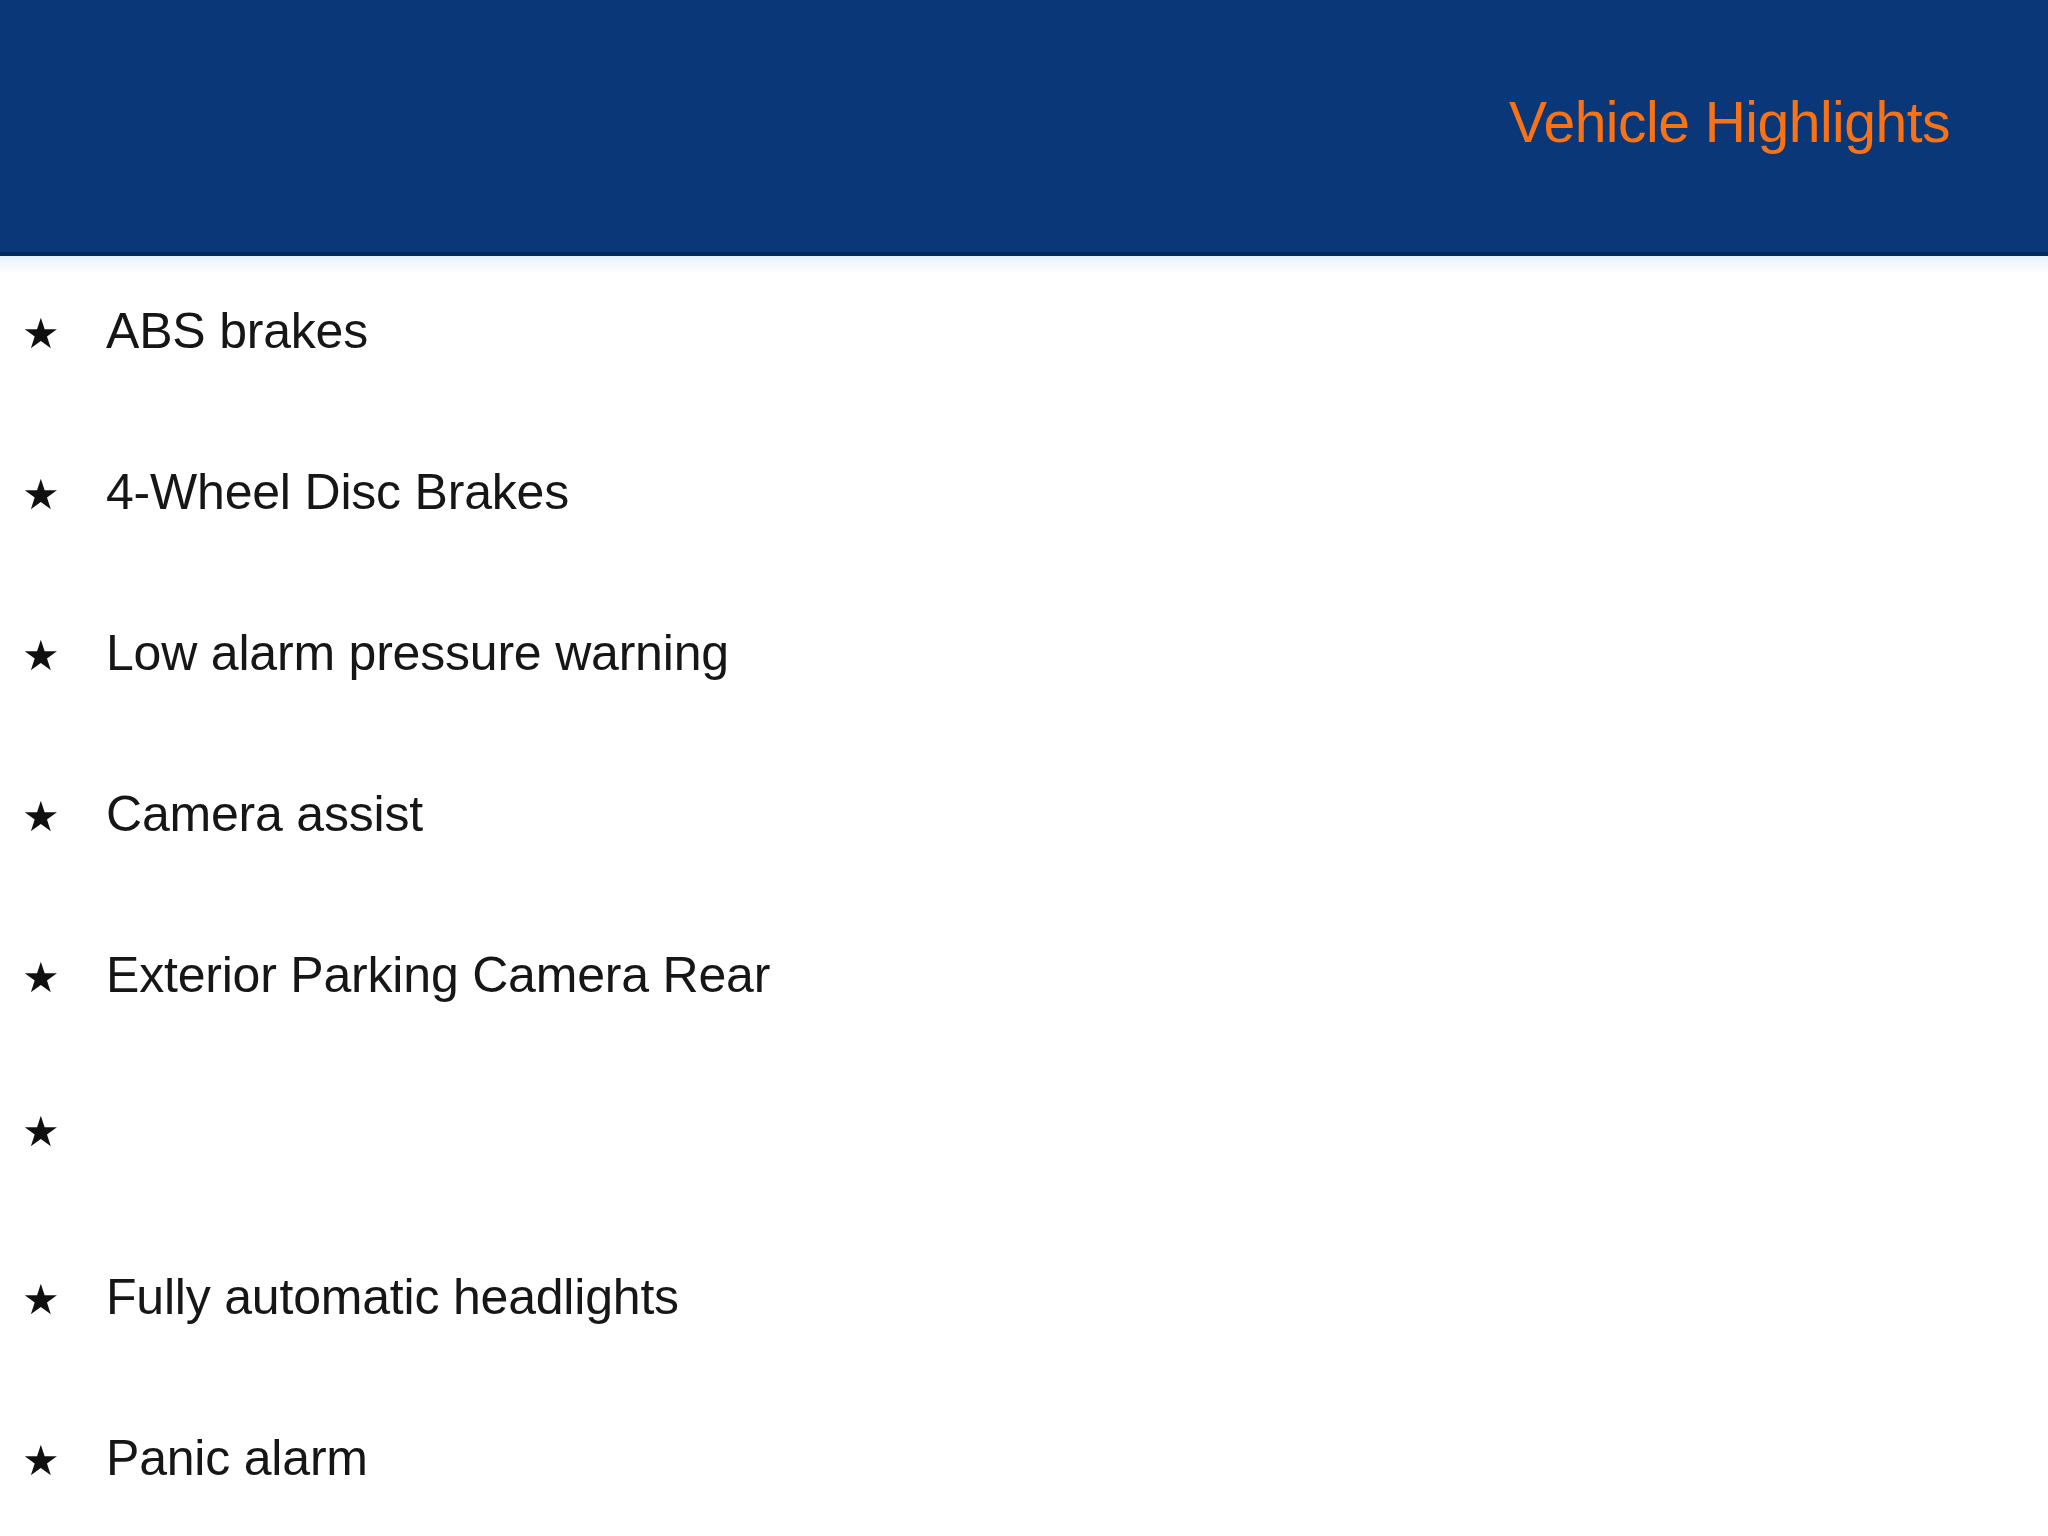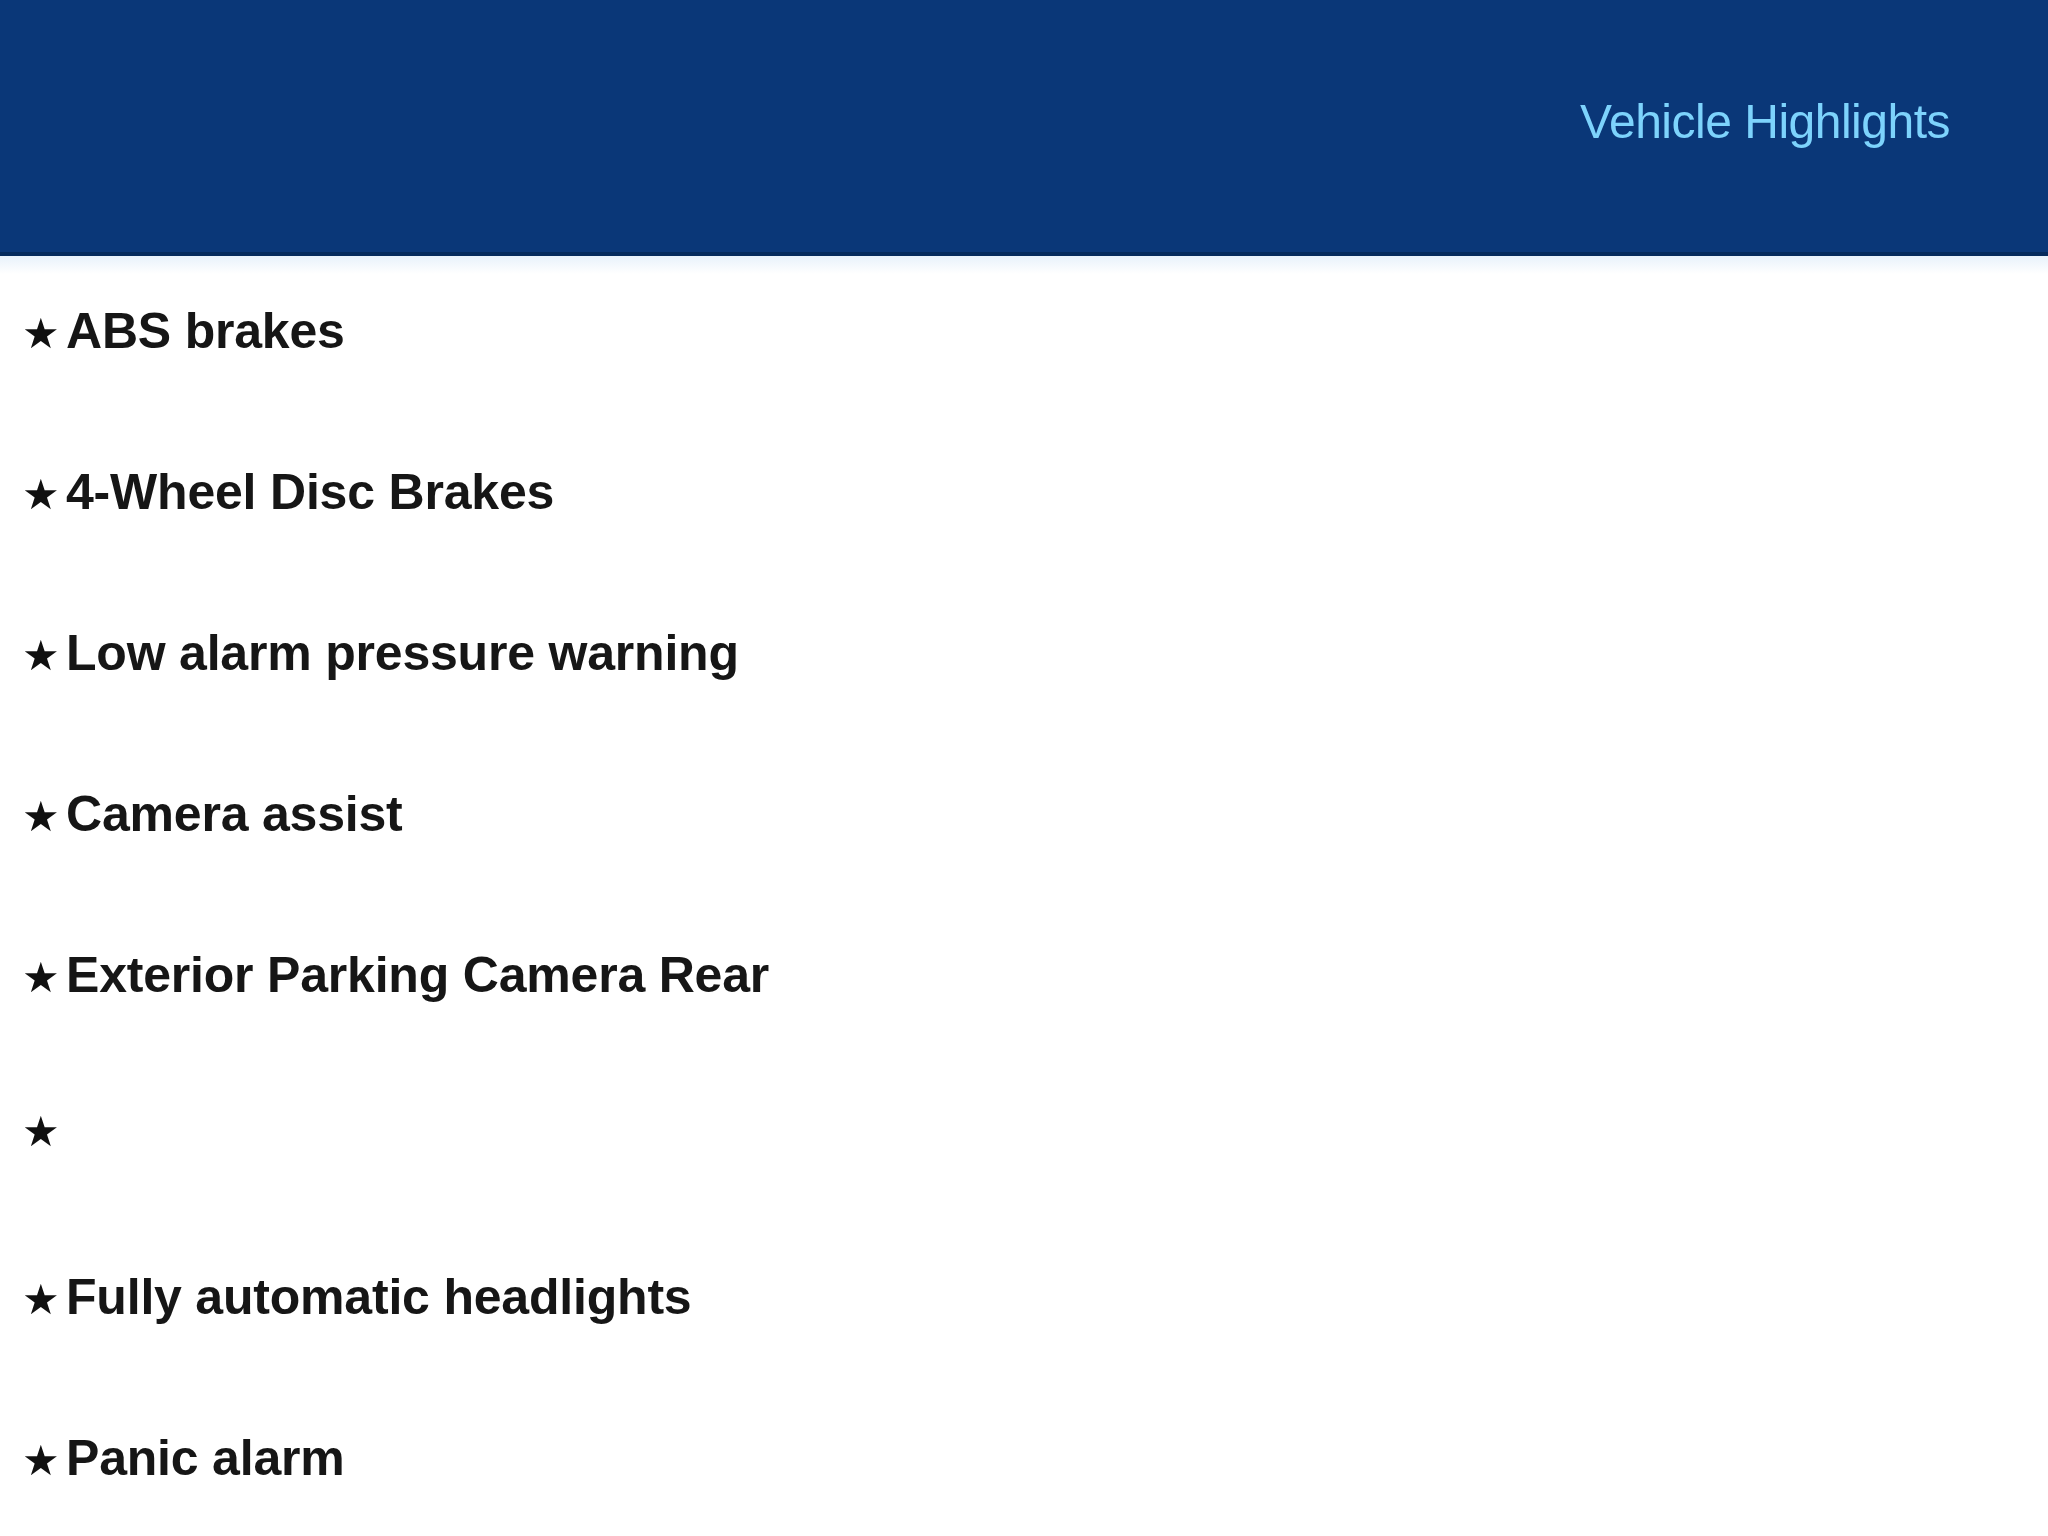--- a/index.html
+++ b/index.html
@@ -40,22 +40,22 @@
   .header-band::after {
     content: "";
     position: absolute;
     left: 0;
     bottom: 0;
     width: 100%;
     height: 4px;
     background: #052a5c;
   }
   .header-title {
-    color: #7dd3fc;
-    font-size: 48px;
+    color: #f97316;
+    font-size: 57px;
     font-weight: 400;
     line-height: 1;
     letter-spacing: -0.5px;
     white-space: nowrap;
     transform: translateY(-6px);
   }
 
   
   .band-underglow {
     position: absolute;
@@ -92,22 +92,23 @@
     flex: 0 0 44px;
     color: #101010;
     font-size: 42px;
     line-height: 1;
     text-align: left;
   }
   .highlight-label {
     color: #161616;
     font-size: 50px;
     line-height: 1;
-    font-weight: 700;
+    font-weight: 400;
     letter-spacing: -0.2px;
+    margin-left: 40px;
   }
 </style>
 </head>
 <body>
 
 <div id="page">
 
   <div class="header-band">
     <div class="header-title">Vehicle Highlights</div>
   </div>

